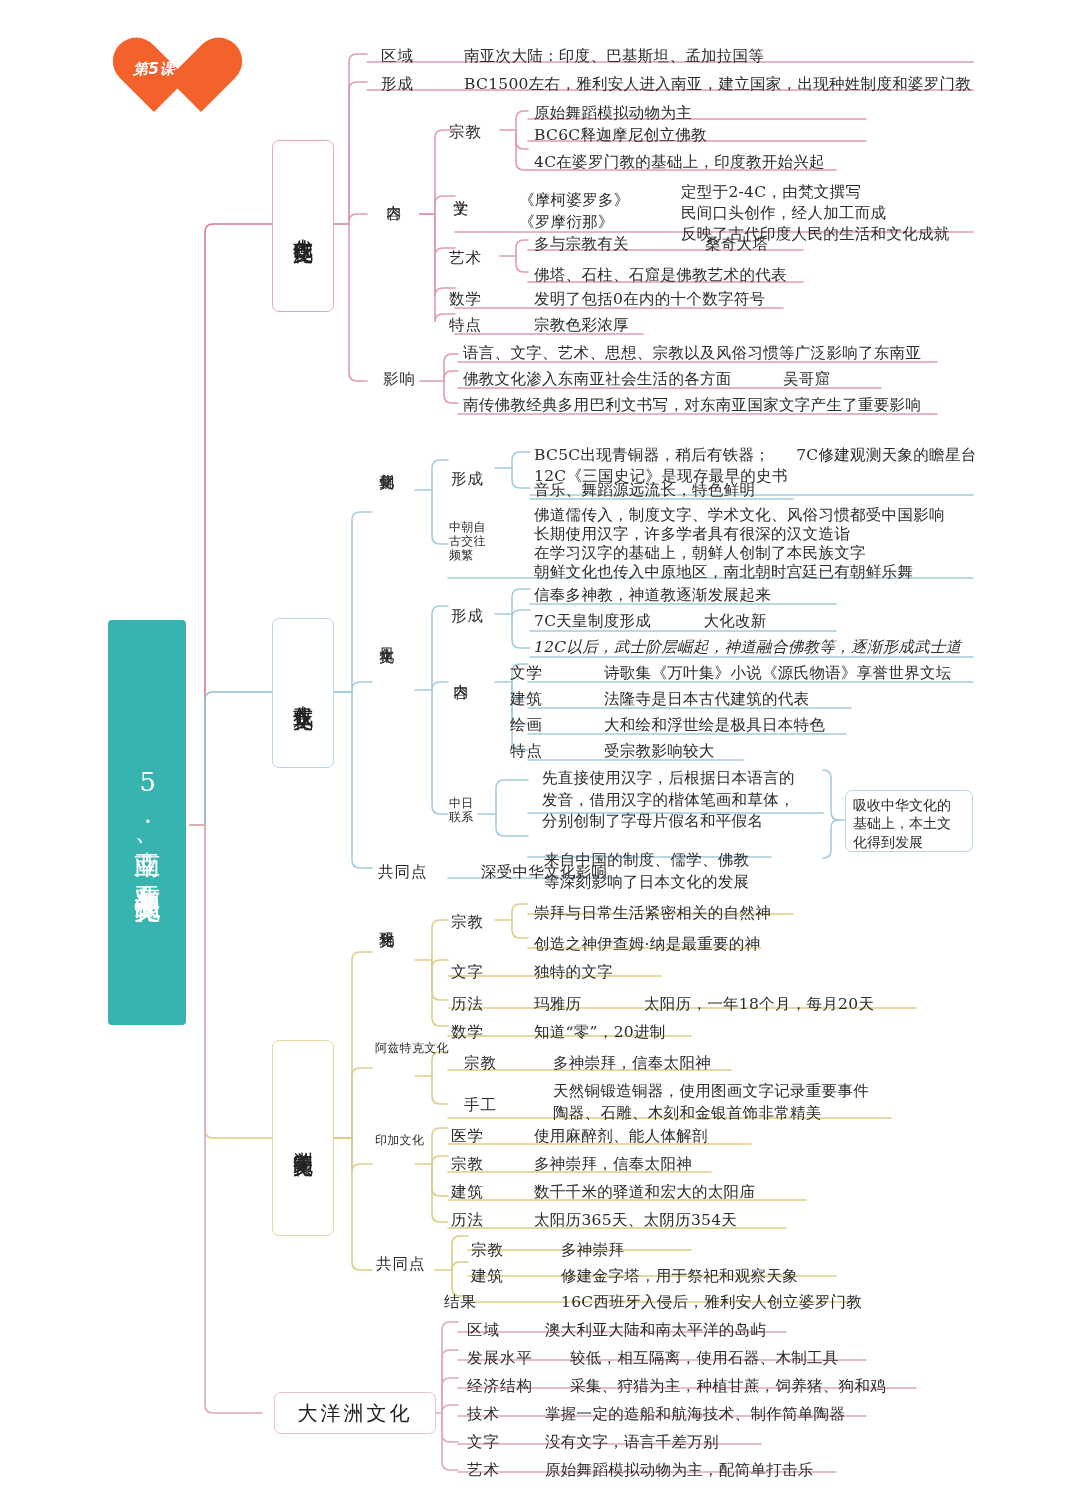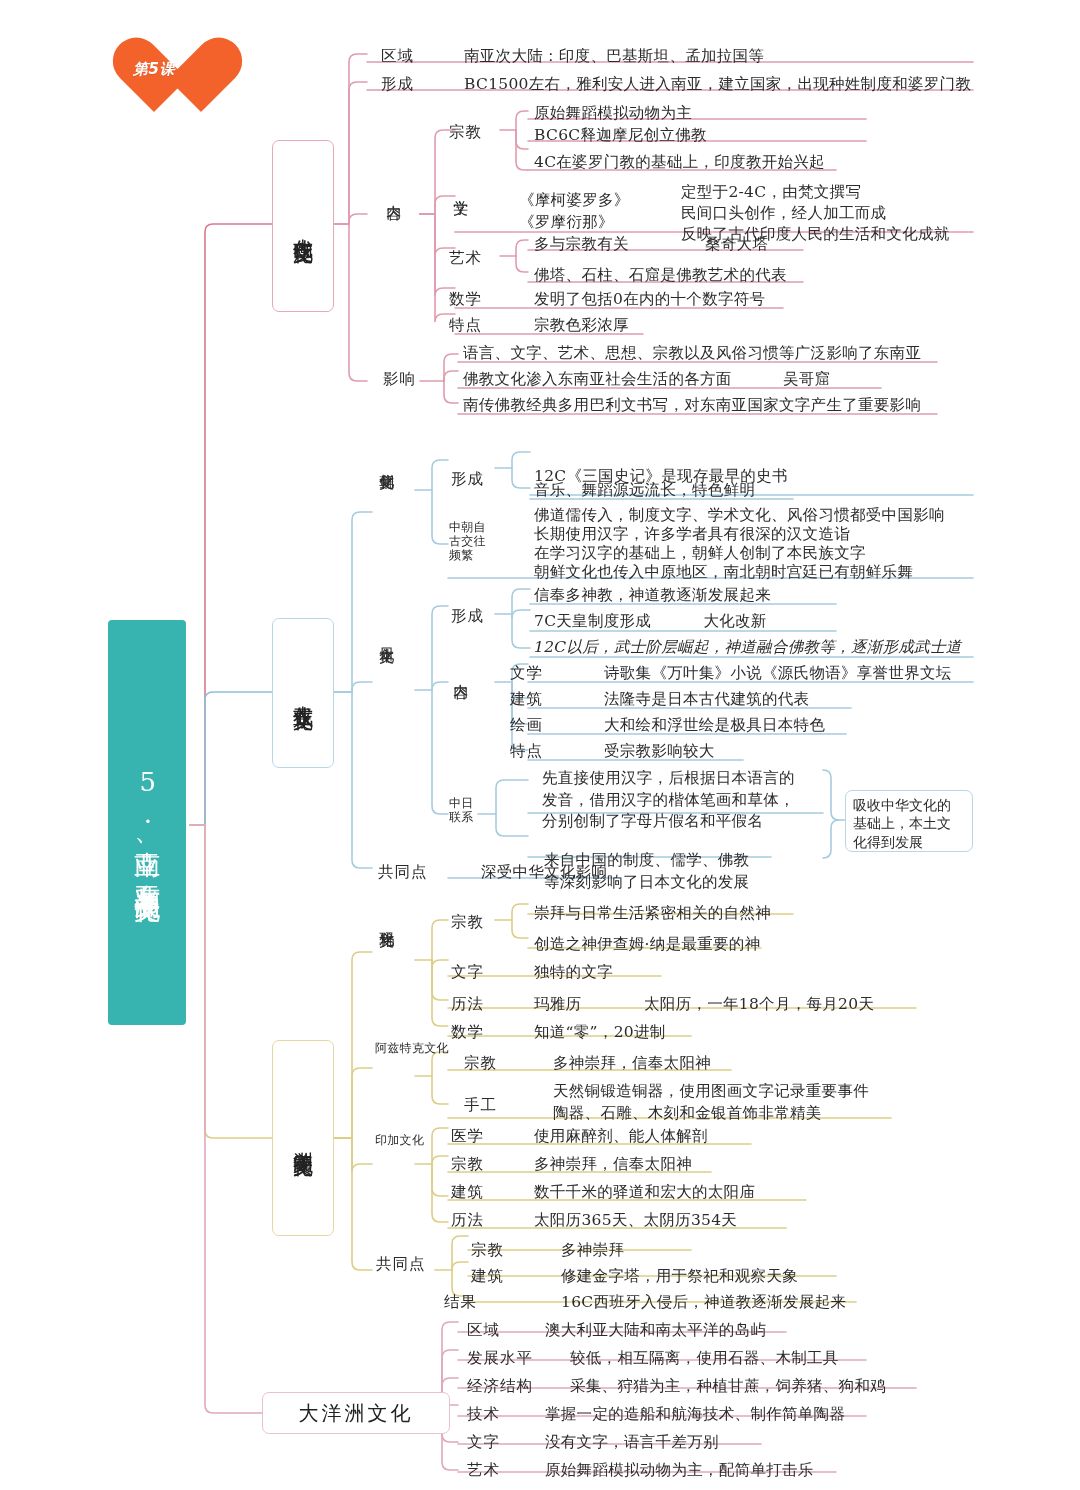--- a/index.html
+++ b/index.html
@@ -58,21 +58,21 @@
     font-family:"DejaVu Serif","Liberation Serif",serif;
     white-space:nowrap; color:#222;
   }
   .branch-box .htext{
     font-size:20px; letter-spacing:3px;
     font-family:"DejaVu Serif","Liberation Serif",serif; color:#222;
   }
   .b-india { left:272px; top:140px;  width:62px; height:172px; border-color:#e8a9b4; }
   .b-east  { left:272px; top:618px;  width:62px; height:150px; border-color:#b9d6e6; }
   .b-amer  { left:272px; top:1040px; width:62px; height:196px; border-color:#e4d8a0; }
-  .b-ocean { left:262px; top:1392px; width:188px; height:42px;  border-color:#e8c3cf; }
+  .b-ocean { left:274px; top:1392px; width:162px; height:42px;  border-color:#e8c3cf; }
 
   
   .vlabel{
     position:absolute;
     writing-mode:vertical-rl; text-orientation:upright;
     font-size:15px; line-height:1.12; letter-spacing:0px;
     font-family:"DejaVu Serif","Liberation Serif",serif;
     color:#2b2b2b; white-space:nowrap;
   }
   
@@ -299,20 +299,21 @@
   <div class="vtxt" style="left:534px; top:315px;">宗教色彩浓厚</div>
 
   <div class="klabel" style="left:383px; top:369px;">影响</div>
   <div class="vtxt" style="left:463px; top:343px;">语言、文字、艺术、思想、宗教以及风俗习惯等广泛影响了东南亚</div>
   <div class="vtxt" style="left:463px; top:369px;">佛教文化渗入东南亚社会生活的各方面</div>
   <div class="vtxt" style="left:783px; top:369px;">吴哥窟</div>
   <div class="vtxt" style="left:463px; top:395px;">南传佛教经典多用巴利文书写，对东南亚国家文字产生了重要影响</div>
 
   <div class="vlabel" style="left:378px; top:462px;">朝鲜文化</div>
   <div class="klabel" style="left:451px; top:469px;">形成</div>
+  <div class="vtxt" style="left:534px; top:445px;">BC5C出现青铜器，稍后有铁器；     7C修建观测天象的瞻星台</div>
   <div class="vtxt" style="left:534px; top:466px;">12C《三国史记》是现存最早的史书</div>
   <div class="vtxt" style="left:534px; top:480px;">音乐、舞蹈源远流长，特色鲜明</div>
 
   <div class="vtxt small" style="left:449px; top:520px; line-height:1.18;">中朝自
 古交往
 频繁</div>
   <div class="vtxt" style="left:534px; top:505px;">佛道儒传入，制度文字、学术文化、风俗习惯都受中国影响</div>
   <div class="vtxt" style="left:534px; top:524px;">长期使用汉字，许多学者具有很深的汉文造诣</div>
   <div class="vtxt" style="left:534px; top:543px;">在学习汉字的基础上，朝鲜人创制了本民族文字</div>
   <div class="vtxt" style="left:534px; top:562px;">朝鲜文化也传入中原地区，南北朝时宫廷已有朝鲜乐舞</div>
@@ -376,21 +377,21 @@
   <div class="vtxt" style="left:534px; top:1182px;">数千千米的驿道和宏大的太阳庙</div>
   <div class="klabel" style="left:451px; top:1210px;">历法</div>
   <div class="vtxt" style="left:534px; top:1210px;">太阳历365天、太阴历354天</div>
 
   <div class="klabel" style="left:376px; top:1254px;">共同点</div>
   <div class="klabel" style="left:471px; top:1240px;">宗教</div>
   <div class="vtxt" style="left:561px; top:1240px;">多神崇拜</div>
   <div class="klabel" style="left:471px; top:1266px;">建筑</div>
   <div class="vtxt" style="left:561px; top:1266px;">修建金字塔，用于祭祀和观察天象</div>
   <div class="klabel" style="left:444px; top:1292px;">结果</div>
-  <div class="vtxt" style="left:561px; top:1292px;">16C西班牙入侵后，神道教逐渐发展起来</div>
+  <div class="vtxt" style="left:561px; top:1292px;">16C西班牙入侵后，雅利安人创立婆罗门教</div>
 
   <div class="klabel" style="left:467px; top:1320px;">区域</div>
   <div class="vtxt" style="left:545px; top:1320px;">澳大利亚大陆和南太平洋的岛屿</div>
   <div class="klabel" style="left:467px; top:1348px;">发展水平</div>
   <div class="vtxt" style="left:570px; top:1348px;">较低，相互隔离，使用石器、木制工具</div>
   <div class="klabel" style="left:467px; top:1376px;">经济结构</div>
   <div class="vtxt" style="left:570px; top:1376px;">采集、狩猎为主，种植甘蔗，饲养猪、狗和鸡</div>
   <div class="klabel" style="left:467px; top:1404px;">技术</div>
   <div class="vtxt" style="left:545px; top:1404px;">掌握一定的造船和航海技术、制作简单陶器</div>
   <div class="klabel" style="left:467px; top:1432px;">文字</div>

